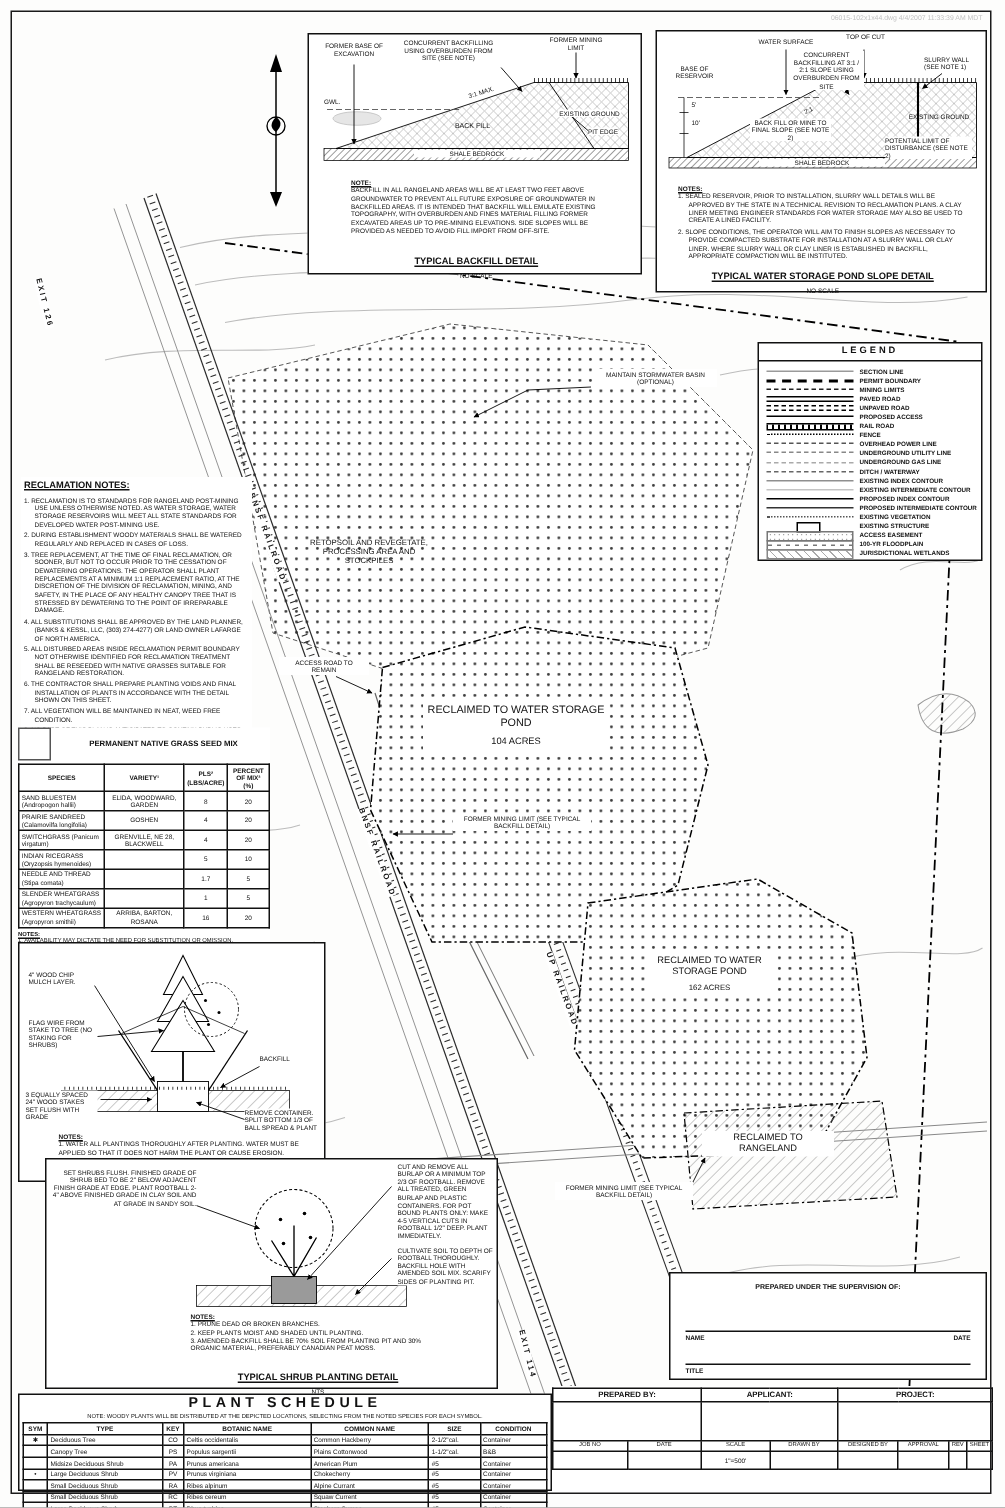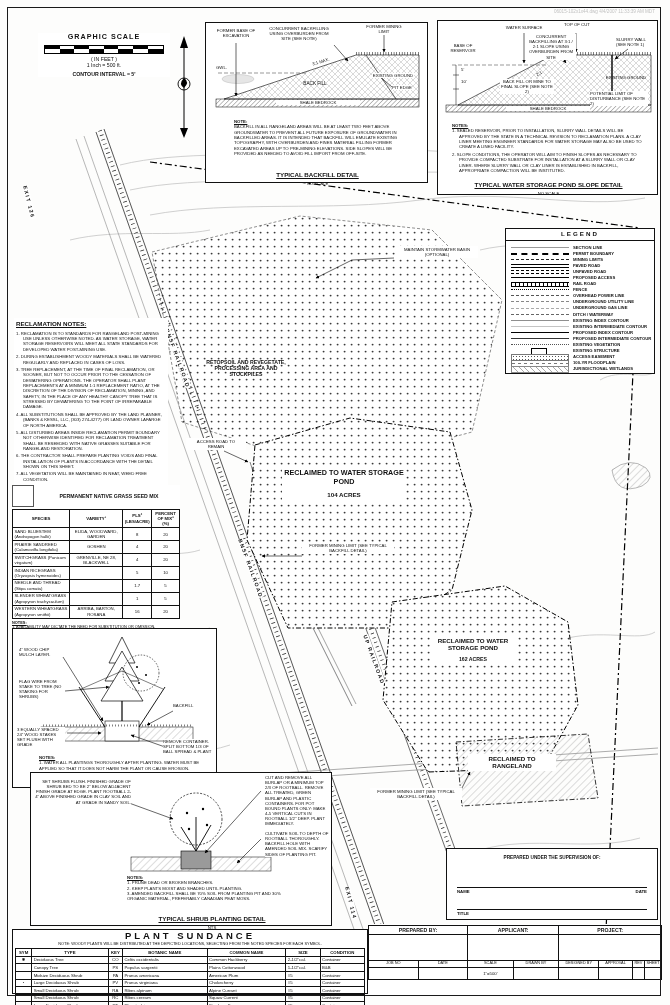--- a/index.html
+++ b/index.html
@@ -11,21 +11,21 @@
   .panel{position:absolute;background:#fff;border:0.8px solid #111;z-index:3;box-sizing:border-box;}
   .f38{font-size:3.9px;line-height:1.25;}
   .f4{font-size:4.3px;line-height:1.25;}
   .f45{font-size:4.7px;line-height:1.25;}
   .f5{font-size:5.2px;line-height:1.25;}
   .f6{font-size:6.2px;line-height:1.25;}
   .f7{font-size:7.2px;line-height:1.2;}
   .f9{font-size:9.5px;line-height:1.1;}
   .b{font-weight:bold;} .u{text-decoration:underline;} .c{text-align:center;}
   .lbl{position:absolute;z-index:2;background:#fff;line-height:1.2;}
-  .mlabel{position:absolute;z-index:2;background:#fff;text-align:center;font-weight:bold;
+  .mlabel{position:absolute;z-index:2;background:#fff;text-align:center;font-weight:normal;
     line-height:1.2;padding:1px 2px;}
   .rot{transform-origin:left top;white-space:nowrap;letter-spacing:1.5px;font-weight:bold;}
   .tbl{border-collapse:collapse;width:100%;}
   .tbl th,.tbl td{border:0.7px solid #111;padding:0.6px 1.5px;vertical-align:middle;}
   .note-item{padding-left:7px;text-indent:-7px;margin-bottom:2px;}
   
   .lg-row{display:flex;align-items:center;height:6.1px;}
   .lg-s{width:58px;height:6px;margin-right:4px;position:relative;flex:none;}
   .lg-l{font-size:4.2px;white-space:nowrap;font-weight:bold;}
   .ln{position:absolute;left:0;right:0;top:2.6px;}
@@ -165,30 +165,20 @@
   <div class="mlabel f4" style="left:302px;top:542px;width:88px;font-weight:normal">FORMER MINING LIMIT (SEE TYPICAL BACKFILL DETAIL)</div>
   <div class="mlabel f4" style="left:370px;top:788px;width:88px;font-weight:normal">FORMER MINING LIMIT (SEE TYPICAL BACKFILL DETAIL)</div>
   <div class="lbl rot f5" style="left:170px;top:328px;transform:rotate(70deg)">BNSF RAILROAD</div>
   <div class="lbl rot f5" style="left:243px;top:538px;transform:rotate(70deg)">BNSF RAILROAD</div>
   <div class="lbl rot f5" style="left:368px;top:634px;transform:rotate(70deg)">UP RAILROAD</div>
   <div class="lbl rot f5" style="left:28px;top:185px;transform:rotate(76deg)">EXIT 126</div>
   <div class="lbl rot f5" style="left:350px;top:886px;transform:rotate(76deg)">EXIT 114</div>
 
   <div class="abs" style="left:180px;top:9px;width:475px;font-size:4.6px;color:#c2c2c2;z-index:2;text-align:right">06015-102x1x44.dwg      4/4/2007      11:33:39 AM MDT</div>
 
-  <div class="abs" style="left:38px;top:33px;width:132px;z-index:3;background:#fff">
-    <div class="f7 b c" style="letter-spacing:1px">GRAPHIC SCALE</div>
-    <div style="width:118px;height:7px;margin:3px auto 0;border:0.8px solid #000">
-      <div style="height:3.5px;background:repeating-linear-gradient(90deg,#000 0 14.7px,#fff 14.7px 29.4px)"></div>
-      <div style="height:3.5px;background:repeating-linear-gradient(90deg,#fff 0 14.7px,#000 14.7px 29.4px)"></div>
-    </div>
-    <div class="f5 c" style="margin-top:2px">( IN FEET )</div>
-    <div class="f5 c">1 Inch = 500 ft.</div>
-    <div class="f5 c b" style="margin-top:2px">CONTOUR INTERVAL = 5'</div>
-  </div>
   <svg class="abs" style="left:170px;top:36px;z-index:3" width="28" height="102">
     <line x1="14" y1="8" x2="14" y2="98" stroke="#000" stroke-width="1"></line>
     <polygon points="14,0 10,12 18,12" fill="#000"></polygon>
     <circle cx="14" cy="48" r="6" fill="none" stroke="#000" stroke-width="0.9"></circle>
     <path d="M14,42 q6,4 0,10 q-6,-4 0,-10" fill="#000"></path>
     <polygon points="14,102 10,92 18,92" fill="#000"></polygon>
   </svg>
 
   <div class="panel" style="left:205px;top:22px;width:223px;height:161px">
     <svg class="abs" style="left:0;top:0" width="223" height="94">
@@ -542,21 +532,21 @@
       <div>2. KEEP PLANTS MOIST AND SHADED UNTIL PLANTING.</div>
       <div>3. AMENDED BACKFILL SHALL BE 70% SOIL FROM PLANTING PIT AND 30% ORGANIC MATERIAL, PREFERABLY CANADIAN PEAT MOSS.</div>
     </div>
     <div class="abs c" style="left:60px;top:134px;width:242px">
       <span class="f6 b u">TYPICAL SHRUB PLANTING DETAIL</span>
       <div class="f4">NTS</div>
     </div>
   </div>
 
   <div class="panel" style="left:12px;top:929px;width:356px;height:65px;padding:1px 2px">
-    <div class="f9 b c" style="letter-spacing:3px">PLANT SUNDANCE</div>
+    <div class="f9 b c" style="letter-spacing:3px">PLANT SCHEDULE</div>
     <div class="f38 c" style="margin:1px 0">NOTE: WOODY PLANTS WILL BE DISTRIBUTED AT THE DEPICTED LOCATIONS, SELECTING FROM THE NOTED SPECIES FOR EACH SYMBOL.</div>
     <table class="tbl f4">
       <colgroup>
           <col style="width:16px">
           <col style="width:76px">
           <col style="width:14px">
           <col style="width:84px">
           <col style="width:78px">
           <col style="width:34px">
           <col style="width:44px">

